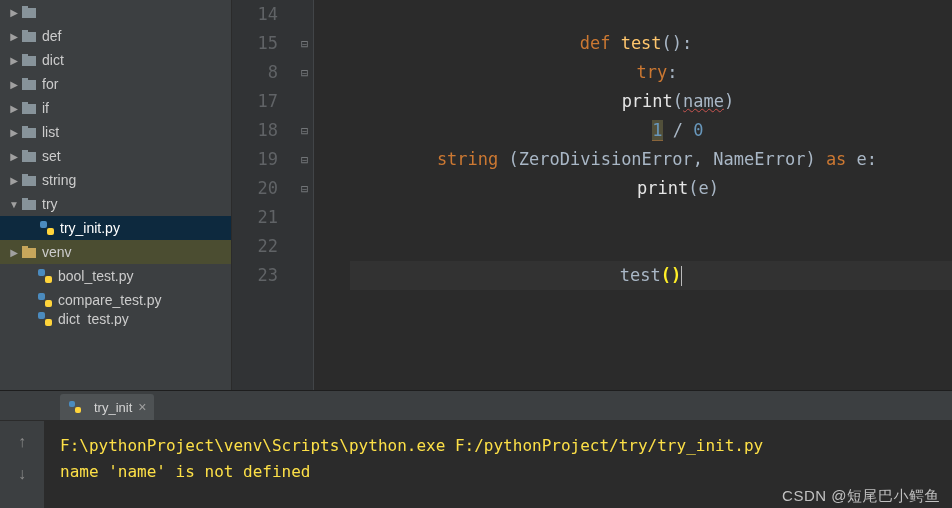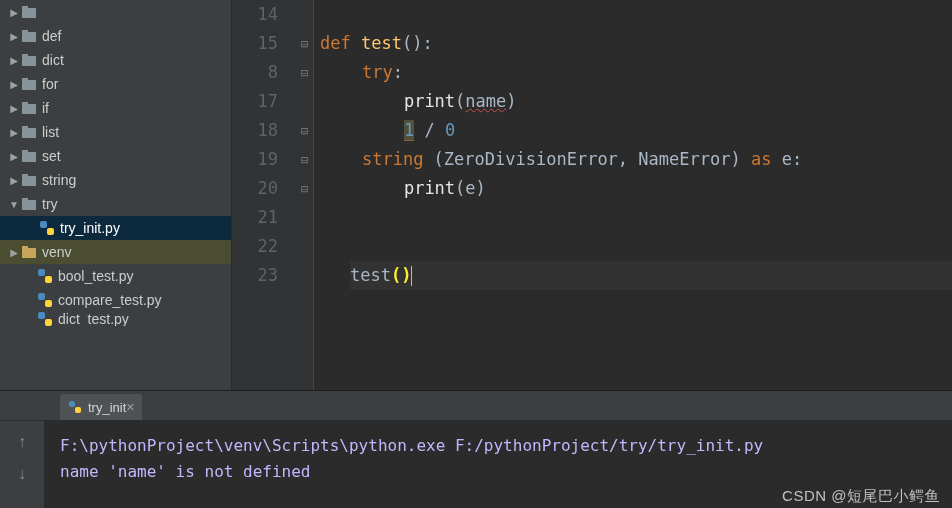--- a/index.html
+++ b/index.html
@@ -40,49 +40,50 @@
   .gutter {
     width:64px; text-align:right; color:#606366; padding-right:18px;
     user-select:none; background:#313335;
   }
   .gutter div { height:29px; line-height:29px; }
   .fold-col{
     width:18px; background:#313335; border-right:1px solid #424548;
   }
   .fold-col div{height:29px;display:flex;align-items:center;justify-content:center;color:#727578;font-size:12px}
   .code { flex:1; padding-left:6px; min-width:0;}
-  .code .line { height:29px; line-height:29px; white-space:pre; }
+  .code .line { height:29px; line-height:29px; white-space:pre;text-align:center; }
   .code .line.caret { background:#323232;margin-left:30px; }
   .kw { color:#cc7832; }
   .fn { color:#ffc66d; }
   .builtin{ color:#e5e5e5;}
   .num { color:#6897bb; }
   .op { color:#a9b7c6; }
   .var { color:#a9b7c6; }
   .par { color:#a9b7c6; }
   .hl-par { color:#ffef28; font-weight:bold;}
   .err-underline{ text-decoration:underline wavy #c75450; text-decoration-thickness:1px;}
   .warn-underline{ border-bottom:1px solid #8a653b; background:#52503a;}
   .guide{border-left:1px solid #4a4d4f; display:inline-block;}
   .guide2{border-left:1px solid #373a3c; display:inline-block;}
   
   .console-wrap { border-top:1px solid #1e1e1e; height:118px; display:flex; flex-direction:column; background:#2b2b2b;}
   .tabbar { height:30px; background:#3c3f41; display:flex; align-items:flex-end; padding-left:60px; border-bottom:1px solid #2b2b2b;}
   .tab {
     background:#4e5254; height:26px; display:flex; align-items:center;
     padding:0 8px; border-radius:3px 3px 0 0; color:#d5d5d5; font-size:13px;
+    gap:6px;
   }
   .tab .close{color:#a0a0a0;font-size:14px}
   .console-body{ flex:1; display:flex; }
   .console-gutter{
     width:44px; background:#3c3f41; display:flex; flex-direction:column; align-items:center; gap:14px; padding-top:12px;
   }
   .console-gutter span{color:#888;font-size:16px}
   .console-text{
-    flex:1; padding:12px 8px 8px 16px; color:#c4b5fd;
+    flex:1; padding:12px 8px 8px 16px; color:#fde047;
     font-family:Consolas,Menlo,monospace; font-size:16px; line-height:26px; white-space:pre; overflow:hidden;
   }
   .watermark{
     position:fixed; right:12px; bottom:2px; color:#dcdcdc; font-size:15px; opacity:.85; font-family:"Segoe UI",sans-serif; letter-spacing:.5px;
   }
 </style>
 </head>
 <body>
 
 <div class="upper">

